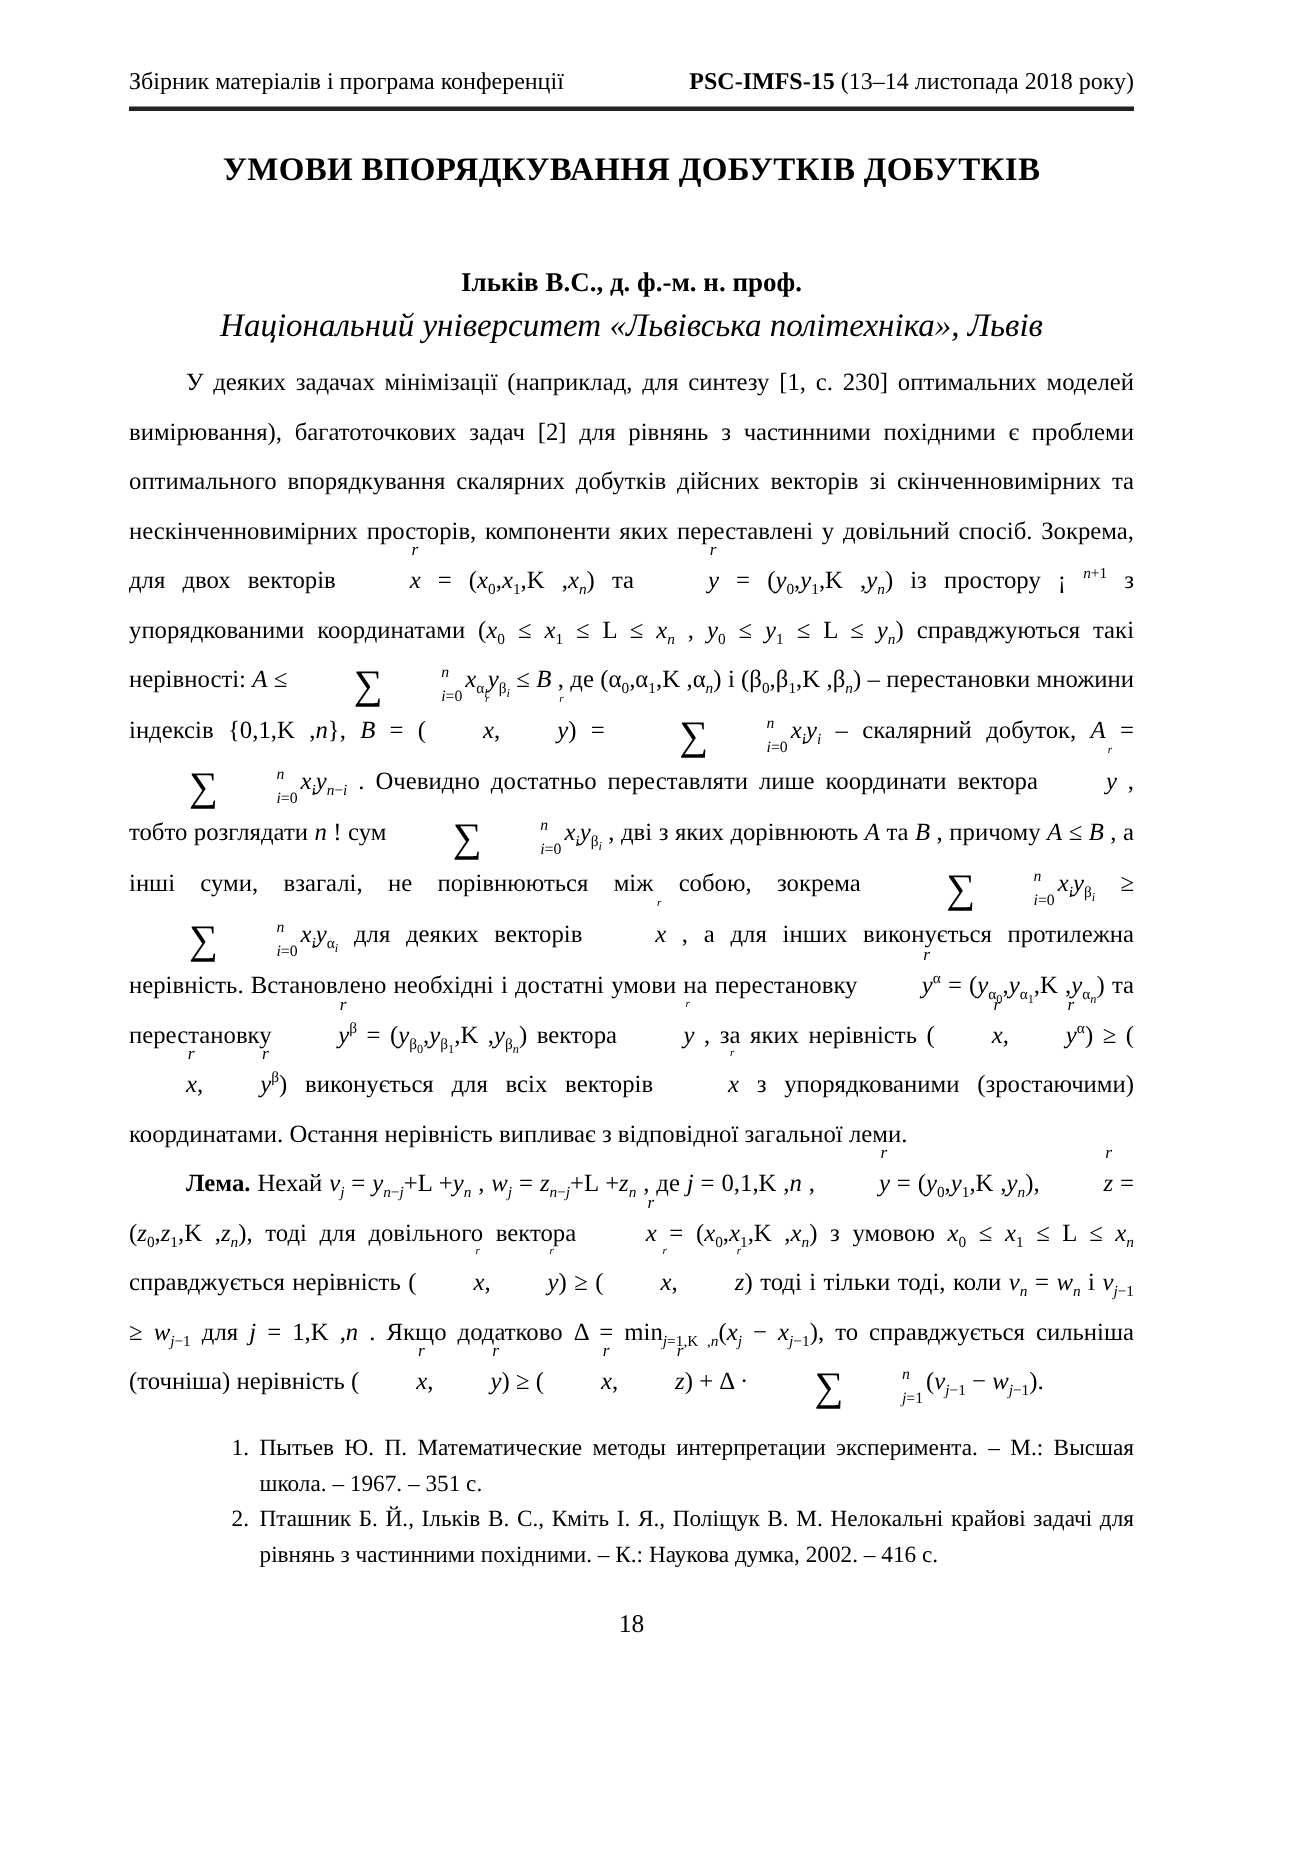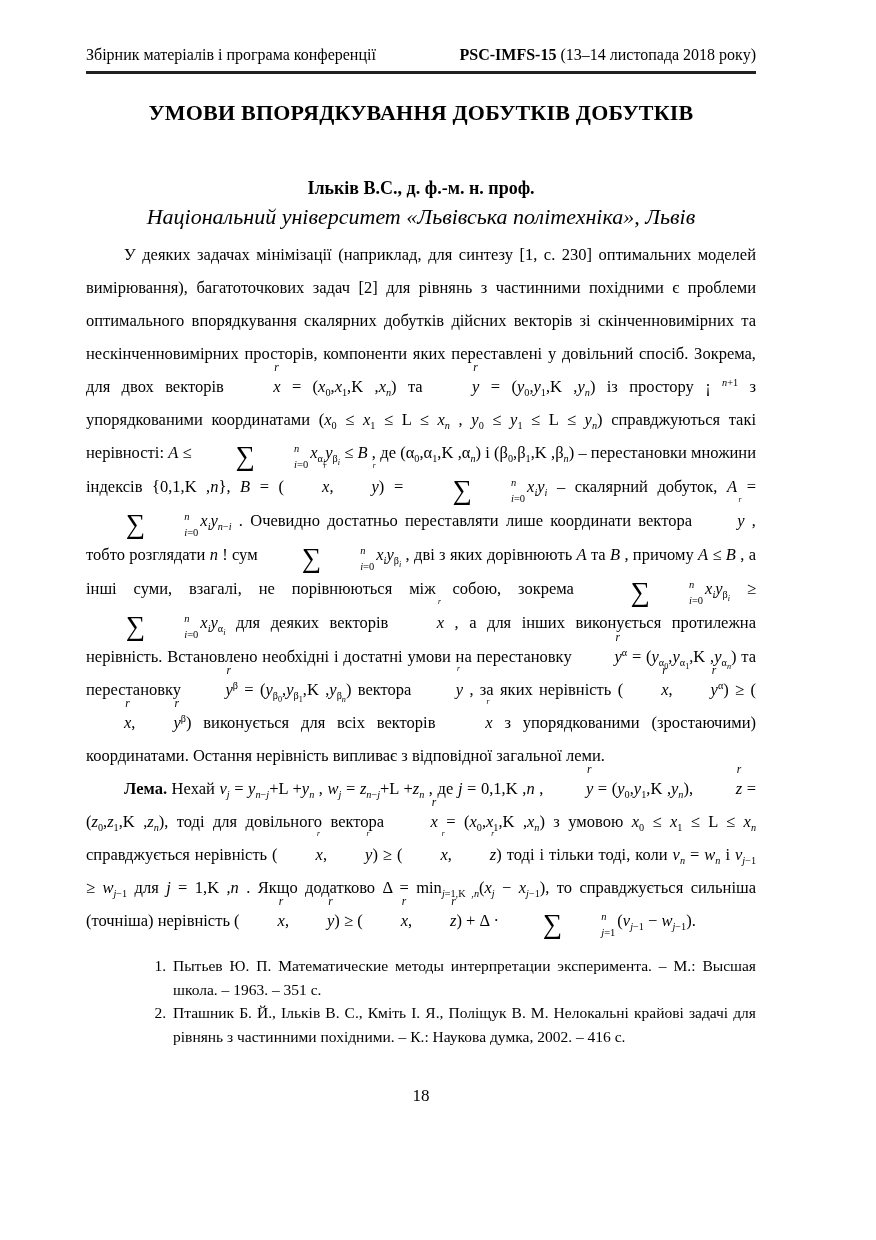--- a/index.html
+++ b/index.html
@@ -41,21 +41,21 @@
   
   .vc{position:relative;display:inline-block;font-style:italic;}
   .vc .vr{position:absolute;top:-0.70em;left:0.10em;font-size:0.70em;font-style:italic;line-height:1;}
   .vs{position:relative;display:inline-block;font-style:italic;}
   .vs .vr{position:absolute;top:-1.05em;left:0.18em;font-size:0.45em;font-style:italic;line-height:1;}
   i{font-style:italic;}
   .refs{margin-top:16px;font-size:15.5px;line-height:23.5px;padding-left:56px;}
   .ref{display:flex;}
   .refnum{flex:0 0 24px;text-align:right;padding-right:7px;}
   .reftext{flex:1;text-align:justify;}
-  .pageno{text-align:center;margin-top:38px;font-size:17px;}
+  .pageno{text-align:center;margin-top:25px;font-size:17px;}
 </style>
 </head>
 <body>
 
 <div class="page">
 
   <div class="header">
     <span class="left">Збірник матеріалів і програма конференції</span>
     <span class="right"><b>PSC-IMFS-15</b><span> (13–14 листопада 2018 року)</span></span>
   </div>
@@ -108,21 +108,21 @@
           <span class="sx">
             <span class="st"><i>n</i></span>
             <span class="sb"><i>j</i>=1</span>
           </span>
         </span>(<i>v</i><sub><i>j</i>−1</sub> − <i>w</i><sub><i>j</i>−1</sub>).</p>
   </div>
 
   <div class="refs">
     <div class="ref">
       <span class="refnum">1.</span>
-      <span class="reftext">Пытьев Ю. П. Математические методы интерпретации эксперимента. – М.: Высшая школа. – 1963. – 351 с.</span>
+      <span class="reftext">Пытьев Ю. П. Математические методы интерпретации эксперимента. – М.: Высшая школа. – 1967. – 351 с.</span>
     </div>
     <div class="ref">
       <span class="refnum">2.</span>
       <span class="reftext">Пташник Б. Й., Ільків В. С., Кміть І. Я., Поліщук В. М. Нелокальні крайові задачі для рівнянь з частинними похідними. – К.: Наукова думка, 2002. – 416 с.</span>
     </div>
   </div>
 
   <div class="pageno">18</div>
 
 </div>

